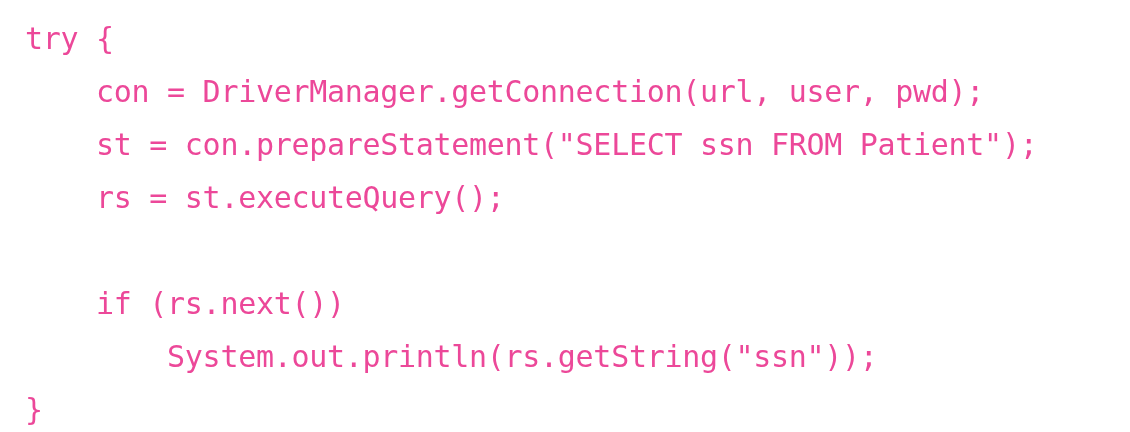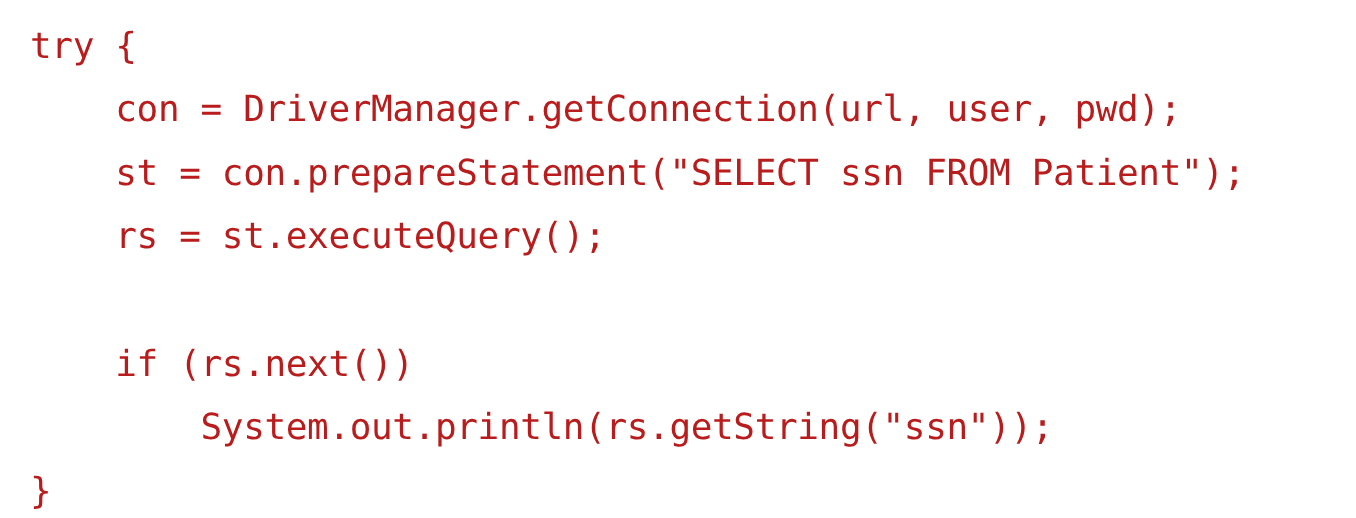--- a/index.html
+++ b/index.html
@@ -27,21 +27,21 @@
     top: 12px;
     margin: 0;
     padding: 0;
     list-style: none;
   }
   .code-line {
     font-family: "DejaVu Sans Mono", "Liberation Mono", monospace;
     font-size: 30px;
     line-height: 53px;
     height: 53px;
-    color: #b91c1c;
+    color: #ec4899;
     white-space: pre;
     letter-spacing: -0.30px;
     margin: 0;
     padding: 0;
     -webkit-font-smoothing: antialiased;
   }
   .code-line.blank {
     color: transparent;
   }
 </style>

